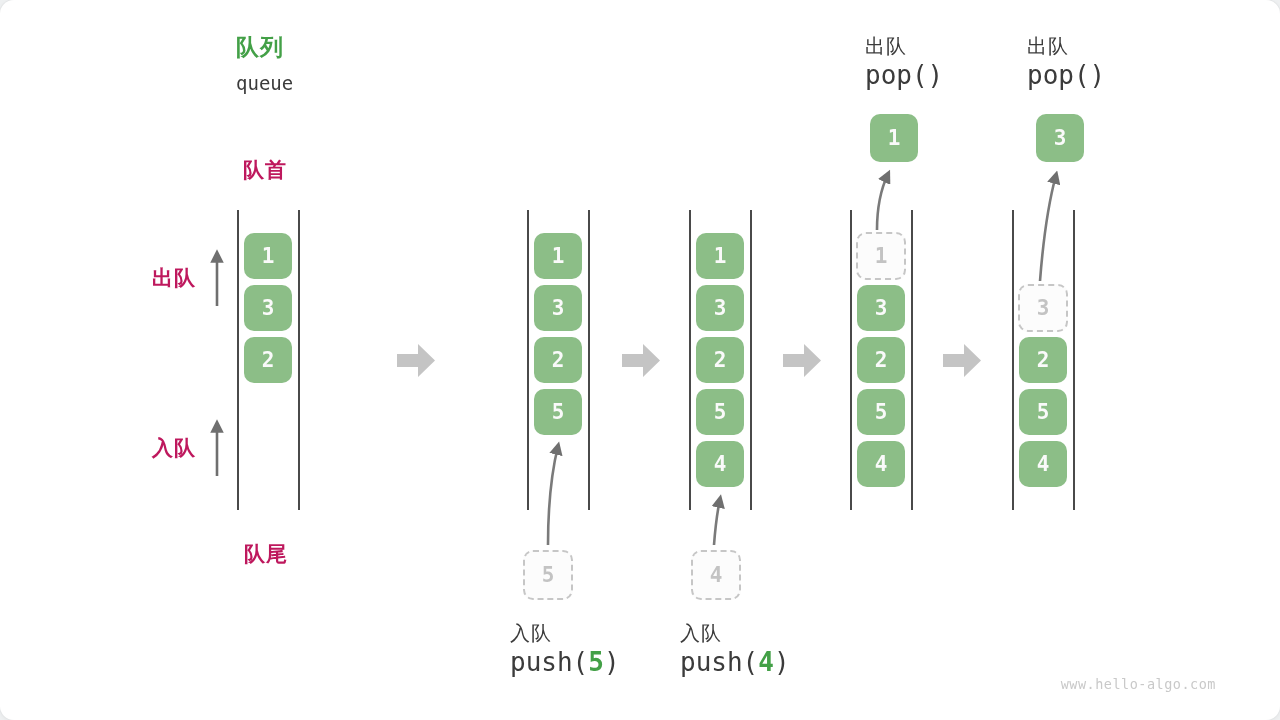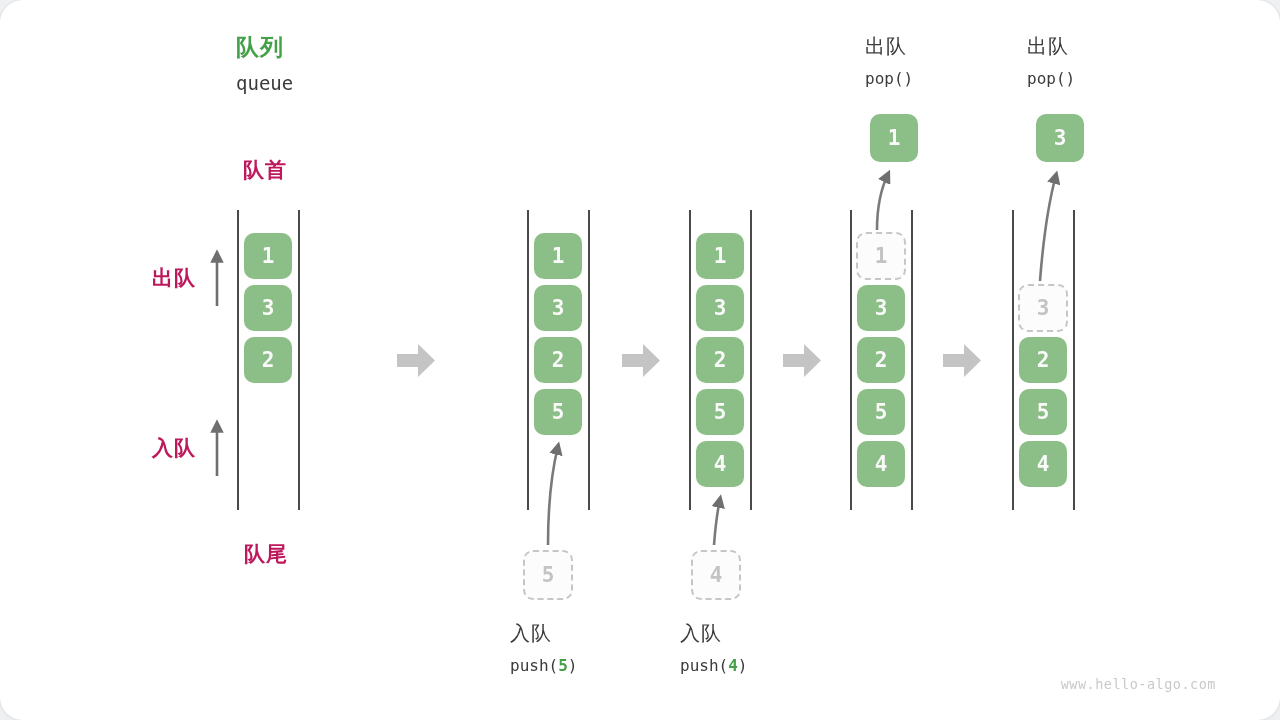--- a/index.html
+++ b/index.html
@@ -1,18 +1,18 @@
 <!DOCTYPE html>
 <html style="--title-green: #43A047; --box-green: #8CBE87; --arg-green: #43A047;"><head>
 <meta charset="utf-8">
 <style>
   html,body{margin:0;padding:0;background:#eef0f1;}
   .canvas{
     position:relative;width:1280px;height:720px;background:#ffffff;
-    border-radius:23px;box-shadow:0 0 0 1px #e4e6e7, 0 1px 4px rgba(0,0,0,.06);
+    border-radius:14px;box-shadow:0 0 0 1px #e4e6e7, 0 1px 4px rgba(0,0,0,.06);
     overflow:hidden;
     font-family:"Liberation Sans",sans-serif;
   }
   .abs{position:absolute;}
   .zh{color:#be185d;font-family:"Liberation Sans",sans-serif;}
   .mono{font-family:"DejaVu Sans Mono",monospace;color:#3b3b3b;}
   .title-zh{left:236px;top:32px;font-size:23px;font-weight:bold;color:var(--title-green,#43A047);letter-spacing:1px;}
   .title-en{left:236px;top:72px;font-size:19px;}
   .lbl-bold{font-size:21px;font-weight:bold;letter-spacing:1px;}
   .lbl-front{left:243px;top:156px;}
@@ -28,21 +28,21 @@
     color:#fafafa;font-family:"DejaVu Sans Mono",monospace;font-weight:bold;font-size:21px;
   }
   .cell.dashed{
     background:#fcfcfc;border:2px dashed #c6c6c6;color:#c3c3c3;
     width:46px;height:44px;box-sizing:content-box;margin-left:-1px;margin-top:-1px;
   }
   .cell.free{width:48px;height:48px;}
 
   .opline-zh{display:block;font-size:20px;font-weight:500;letter-spacing:1px;color:#3b3b3b;
     font-family:"Liberation Sans",sans-serif;}
-  .opline-code{display:block;font-size:16px;margin-top:9px;}
+  .opline-code{display:block;font-size:26px;}
   .arg{color:var(--arg-green,#43A047);font-weight:bold;}
 
   .watermark{right:64px;top:676px;font-size:13.5px;color:#c9c9c9;letter-spacing:.5px;}
 </style>
 </head>
 <body>
 
 <div class="canvas">
 
   <div class="abs title-zh">队列</div>

